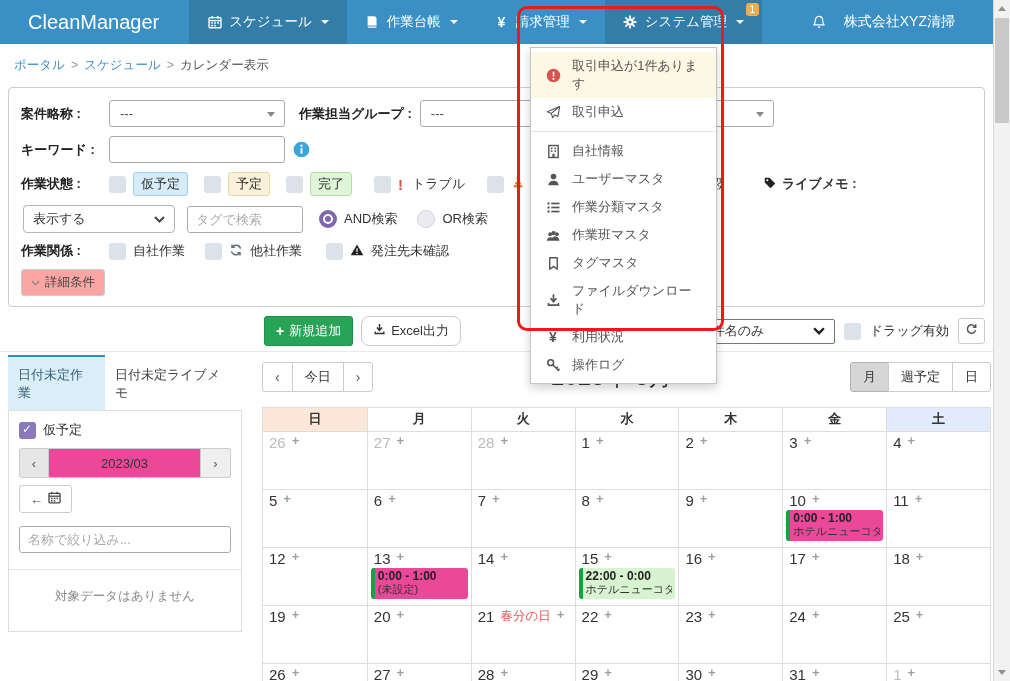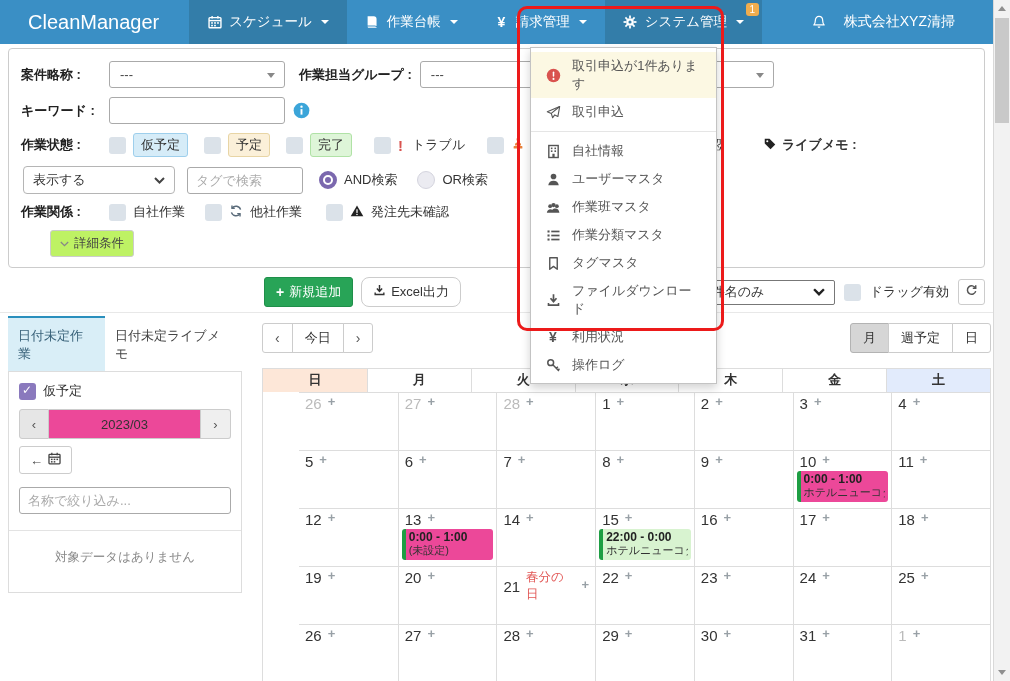--- a/index.html
+++ b/index.html
@@ -55,21 +55,21 @@
   .badge-kanryo { background:#def5d8; border-color:#b0e2a6; }
   .excl { color:#d9534f; font-weight:bold; font-size:15px; margin-right:2px; }
   .ico14 svg { width:14px; height:14px; }
   .frag { position:absolute; left:688px; top:3px; }
   .livememo { position:absolute; left:742px; top:3px; display:flex; align-items:center; gap:5px; font-weight:bold; }
   .nsel { height:28px; border:1px solid #b5b5b5; border-radius:4px; background:#fff; display:flex; align-items:center; justify-content:space-between; padding:0 9px; color:#333; }
   .nsel svg { width:11px; height:7px; flex:none; }
   .rad { width:18px; height:18px; border-radius:50%; background:#ebebf1; border:1px solid #d4d4de; display:inline-block; flex:none; position:relative; }
   .rad.sel { border:4px solid #7b68ae; background:#fff; }
   .rad.sel::after { content:""; position:absolute; left:2px; top:2px; width:6px; height:6px; border-radius:50%; background:#7b68ae; }
-  .btn-detail { display:inline-flex; align-items:center; gap:5px; border:1px solid #ccc; border-radius:3px; background:#bef264; padding:4px 9px; font-size:12.5px; color:#444; cursor:pointer;margin-left:29px; }
+  .btn-detail { display:inline-flex; align-items:center; gap:5px; border:1px solid #ccc; border-radius:3px; background:#fca5a5; padding:4px 9px; font-size:12.5px; color:#444; cursor:pointer; }
   .btn-detail svg { width:9px; height:6px; }
 
   
   .action-row { display:flex; align-items:center; margin:9px 8px 0; height:30px; }
   .btn { border:1px solid #ccc; background:#fff; color:#333; font-size:13px; font-family:inherit; display:inline-flex; align-items:center; gap:5px; padding:5px 11px; cursor:pointer; }
   .btn-green { background:#28a457; border-color:#1f8f4a; color:#fff; border-radius:3px; margin-left:256px; }
   .btn-green .plus-g { font-weight:bold; font-size:14px; }
   .btn-excel { border-radius:8px; margin-left:8px; }
   .btn-excel svg { width:13px; height:13px; }
   .right-tools { margin-left:auto; display:flex; align-items:center; gap:9px; }
@@ -109,21 +109,21 @@
   .grp .btn:last-child { border-radius:0 3px 3px 0; }
   .grp .btn.pressed { background:#d6d6d6; border-color:#b3b3b3; }
   .chev { font-size:14px; color:#555; }
   .cal-title { flex:1; text-align:center; font-size:24px; color:#333; }
   .cal-grid { border:1px solid #ddd; border-bottom:none; }
   .cal-head-row, .cal-row { display:grid; grid-template-columns:repeat(7,1fr); }
   .cal-hcell { text-align:center; font-weight:bold; padding:2px 0 3px; border-left:1px solid #ddd; font-size:13px; }
   .cal-hcell:first-child { border-left:none; }
   .cal-hcell.sun { background:#fde7d8; }
   .cal-hcell.sat { background:#e2ebfc; }
-  .cal-row { height:58px;margin-left:36px; }
+  .cal-row { height:58px; }
   .cal-cell { border-left:1px solid #ddd; border-top:1px solid #ddd; padding:1px 0 0; overflow:hidden; }
   .cal-cell:first-child { border-left:none; }
   .cell-head { display:flex; align-items:center; padding:1px 6px 0; gap:6px; }
   .day-num { font-size:15px; color:#333; }
   .day-num.muted { color:#bbb; }
   .plus { color:#98a0a6; font-weight:bold; font-size:13px; position:relative; top:-2px; cursor:pointer; }
   .holiday { color:#e25856; font-size:12.5px; }
   .event { margin:1px 3px 0; border-left:4px solid #1d9e43; border-radius:3px; padding:1px 3px 2px; overflow:hidden; cursor:pointer; }
   .event.tan { background:#ec4899; }
   .event.green { background:#d8f3d0; }
@@ -207,20 +207,23 @@
       <span class="nicon">
           <svg viewBox="0 0 16 16">
             <path d="M8 1.6c-2.6 0-4.2 1.9-4.2 4.8 0 2.9-.9 4.3-1.7 5h11.8c-.8-.7-1.7-2.1-1.7-5 0-2.9-1.6-4.8-4.2-4.8z" fill="none" stroke="currentColor" stroke-width="1.4" stroke-linejoin="round"></path>
             <path d="M6.4 13.2a1.6 1.6 0 0 0 3.2 0z" fill="currentColor"></path>
           </svg>
         </span>
       <span>株式会社XYZ清掃</span>
     </div>
   </div>
 
+  <div class="breadcrumb">
+    <a href="#">ポータル</a><span class="sep">&gt;</span><a href="#">スケジュール</a><span class="sep">&gt;</span><span class="cur">カレンダー表示</span>
+  </div>
 
   <div class="filter-panel">
     <div class="f-row">
       <span class="f-label w85">案件略称 :</span>
       <div class="sel2" style="width:176px">
         <span>---</span>
         <span class="tri"></span>
       </div>
       <span class="f-label" style="margin-left:14px;margin-right:8px">作業担当グループ :</span>
       <div class="sel2" style="width:354px">
@@ -702,43 +705,43 @@
         <svg viewBox="0 0 16 16" fill="currentColor">
           <circle cx="8" cy="4.8" r="3"></circle>
           <path d="M2.4 14c.5-3 2.6-4.6 5.6-4.6s5.1 1.6 5.6 4.6z"></path>
         </svg>
       </span>
       <span>ユーザーマスタ</span>
     </div>
     <div class="menu-item">
       <span class="mi">
         <svg viewBox="0 0 16 16" fill="currentColor">
-          <circle cx="4.4" cy="6.6" r="2"></circle>
-          <circle cx="11.6" cy="6.6" r="2"></circle>
-          <circle cx="8" cy="5.4" r="2.3"></circle>
-          <path d="M.9 13.6c.3-2.4 1.8-3.8 3.8-3.8.8 0 1.5.2 2.1.6.7-.8 1.8-1.3 3.2-1.3 2.4 0 4 1.6 4.3 4.5z"></path>
-        </svg>
-      </span>
-      <span>作業班マスタ</span>
-    </div>
-    <div class="menu-item">
-      <span class="mi">
-        <svg viewBox="0 0 16 16" fill="currentColor">
           <rect x="1.6" y="2.6" width="2.2" height="2.2"></rect>
           <rect x="1.6" y="6.9" width="2.2" height="2.2"></rect>
           <rect x="1.6" y="11.2" width="2.2" height="2.2"></rect>
           <rect x="5.6" y="2.8" width="8.8" height="1.8"></rect>
           <rect x="5.6" y="7.1" width="8.8" height="1.8"></rect>
           <rect x="5.6" y="11.4" width="8.8" height="1.8"></rect>
         </svg>
       </span>
       <span>作業分類マスタ</span>
     </div>
     <div class="menu-item">
       <span class="mi">
+        <svg viewBox="0 0 16 16" fill="currentColor">
+          <circle cx="4.4" cy="6.6" r="2"></circle>
+          <circle cx="11.6" cy="6.6" r="2"></circle>
+          <circle cx="8" cy="5.4" r="2.3"></circle>
+          <path d="M.9 13.6c.3-2.4 1.8-3.8 3.8-3.8.8 0 1.5.2 2.1.6.7-.8 1.8-1.3 3.2-1.3 2.4 0 4 1.6 4.3 4.5z"></path>
+        </svg>
+      </span>
+      <span>作業班マスタ</span>
+    </div>
+    <div class="menu-item">
+      <span class="mi">
         <svg viewBox="0 0 16 16">
           <path d="M4 1.8h8v12.4l-4-3.1-4 3.1z" fill="none" stroke="currentColor" stroke-width="1.5" stroke-linejoin="round"></path>
         </svg>
       </span>
       <span>タグマスタ</span>
     </div>
     <div class="menu-item">
       <span class="mi">
         <svg viewBox="0 0 16 16">
           <path d="M8 1.2v7.4M4.8 5.6 8 9.2l3.2-3.6" fill="none" stroke="currentColor" stroke-width="1.8"></path>

